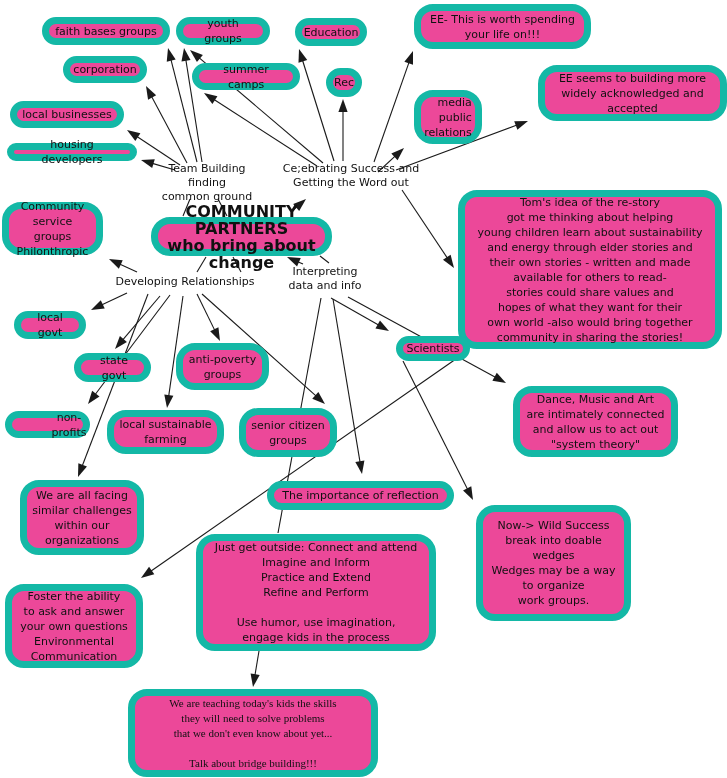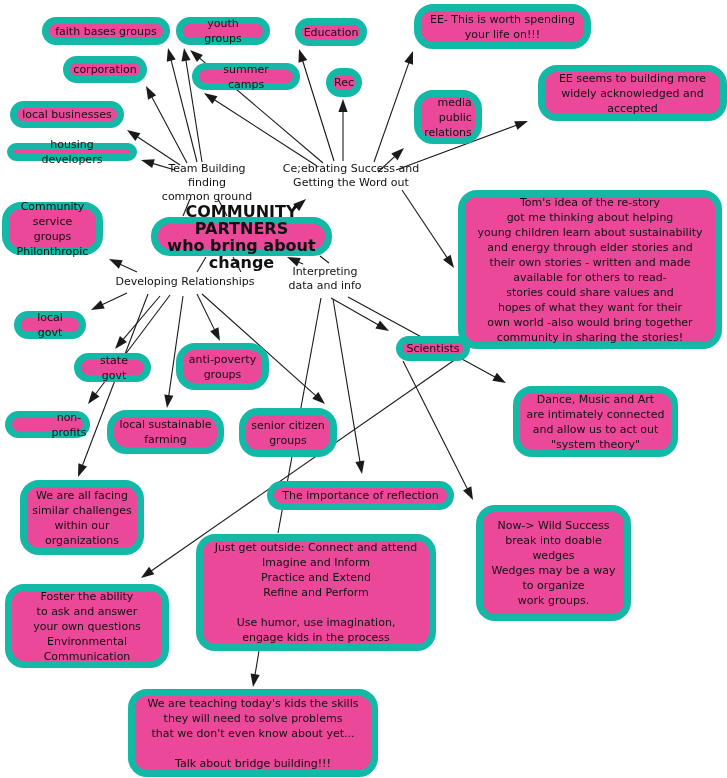--- a/index.html
+++ b/index.html
@@ -168,26 +168,26 @@
 Refine and Perform
 
 Use humor, use imagination,
 engage kids in the process</span></div>
       <div class="node box" style="left: 476px; top: 505px; width: 155px; height: 116px;"><span>Now-&gt; Wild Success
 break into doable
 wedges
 Wedges may be a way
 to organize
 work groups.</span></div>
-      <div class="node box" style="left: 5px; top: 584px; width: 164px; height: 84px;"><span>Foster the ability
+      <div class="node box" style="left: 5px; top: 584px; width: 138px; height: 84px;"><span>Foster the ability
 to ask and answer
 your own questions
 Environmental
 Communication</span></div>
-      <div class="node box" style="left: 128px; top: 689px; width: 250px; height: 88px;"><span>We are teaching today's kids the skills
+      <div class="node box" style="left: 128px; top: 689px; width: 250px; height: 88px; font-family: Liberation Serif, serif;"><span>We are teaching today's kids the skills
 they will need to solve problems
 that we don't even know about yet...
 
 Talk about bridge building!!!</span></div>
       <div class="node freelabel" style="left: 152px; top: 161px; width: 110px; height: 44px;"><span>Team Building
 finding
 common ground</span></div>
       <div class="node freelabel" style="left: 278px; top: 162px; width: 146px; height: 28px;"><span>Ce;ebrating Success and
 Getting the Word out</span></div>
       <div class="node freelabel" style="left: 115px; top: 274px; width: 140px; height: 16px;"><span>Developing Relationships</span></div>

